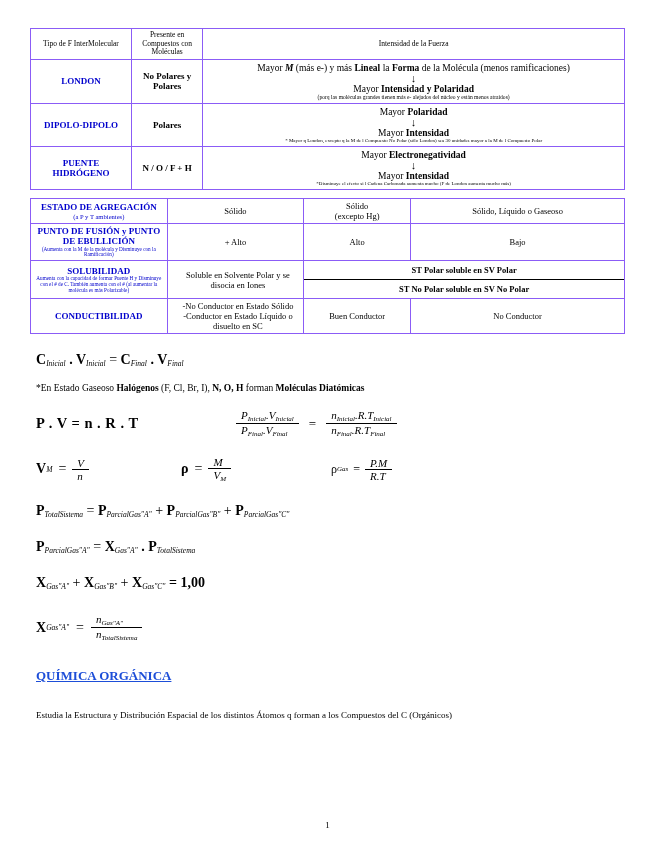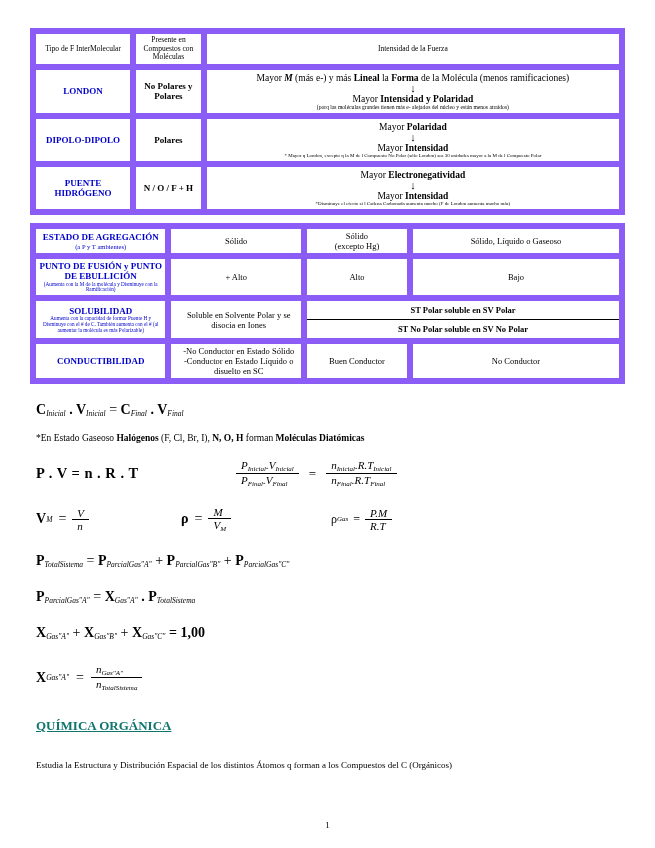--- a/index.html
+++ b/index.html
@@ -14,21 +14,21 @@
     position:relative;
     width:655px;height:848px;
     padding:0;
   }
   .wrap{
     margin:0 auto;
     width:595px;
     padding-top:28px;
   }
   table{border-collapse:collapse;width:100%;table-layout:fixed;}
-  td,th{border:6px solid #8b5cf6;vertical-align:middle;padding:2px 3px;}
+  td,th{border:1px solid #8b5cf6;vertical-align:middle;padding:2px 3px;}
   .t1 td{text-align:center;}
   .hdr{font-size:7.5px;font-family:"Liberation Serif", serif;text-align:center;line-height:1.15;}
   .c1{font-size:9px;font-weight:bold;color:#0000cc;}
   .c2{font-size:9px;font-weight:bold;}
   .big{font-size:9.5px;}
   .xs{font-size:5.6px;}
   .xxs{font-size:5px;}
   .arrow{font-size:11px;line-height:1;}
   .cellpad{padding:3px 4px;}
   .t2{margin-top:8px;}
@@ -42,21 +42,21 @@
   .f b{font-weight:bold;}
   sub.s{font-size:7.5px;vertical-align:-0.28em;font-style:italic;}
   sub.s2{font-size:7px;vertical-align:-0.28em;font-style:italic;}
   .note{font-size:9.5px;margin:0 0 16px 6px;}
   .frac{display:inline-block;vertical-align:middle;text-align:left;font-style:italic;}
   .frac .num{display:block;padding:0 5px;border-bottom:1px solid #000;font-size:11px;}
   .frac .den{display:block;padding:0 5px;font-size:11px;}
   .eqrow{display:flex;align-items:center;margin:4px 0 14px 6px;}
   .eqrow .lead{font-size:14.5px;font-weight:bold;letter-spacing:.5px;}
   .title-og{
-    color:#0f766e;font-weight:bold;font-size:13px;
+    color:#1d4ed8;font-weight:bold;font-size:13px;
     text-decoration:underline;margin:26px 0 0 6px;
   }
   .bottomtext{font-size:9px;font-weight:normal;margin:26px 0 0 6px;}
   .pagenum{position:absolute;bottom:18px;left:0;width:100%;text-align:center;font-size:9px;}
   .ital{font-style:italic;}
 </style>
 </head>
 <body>
 
 <div class="page">

